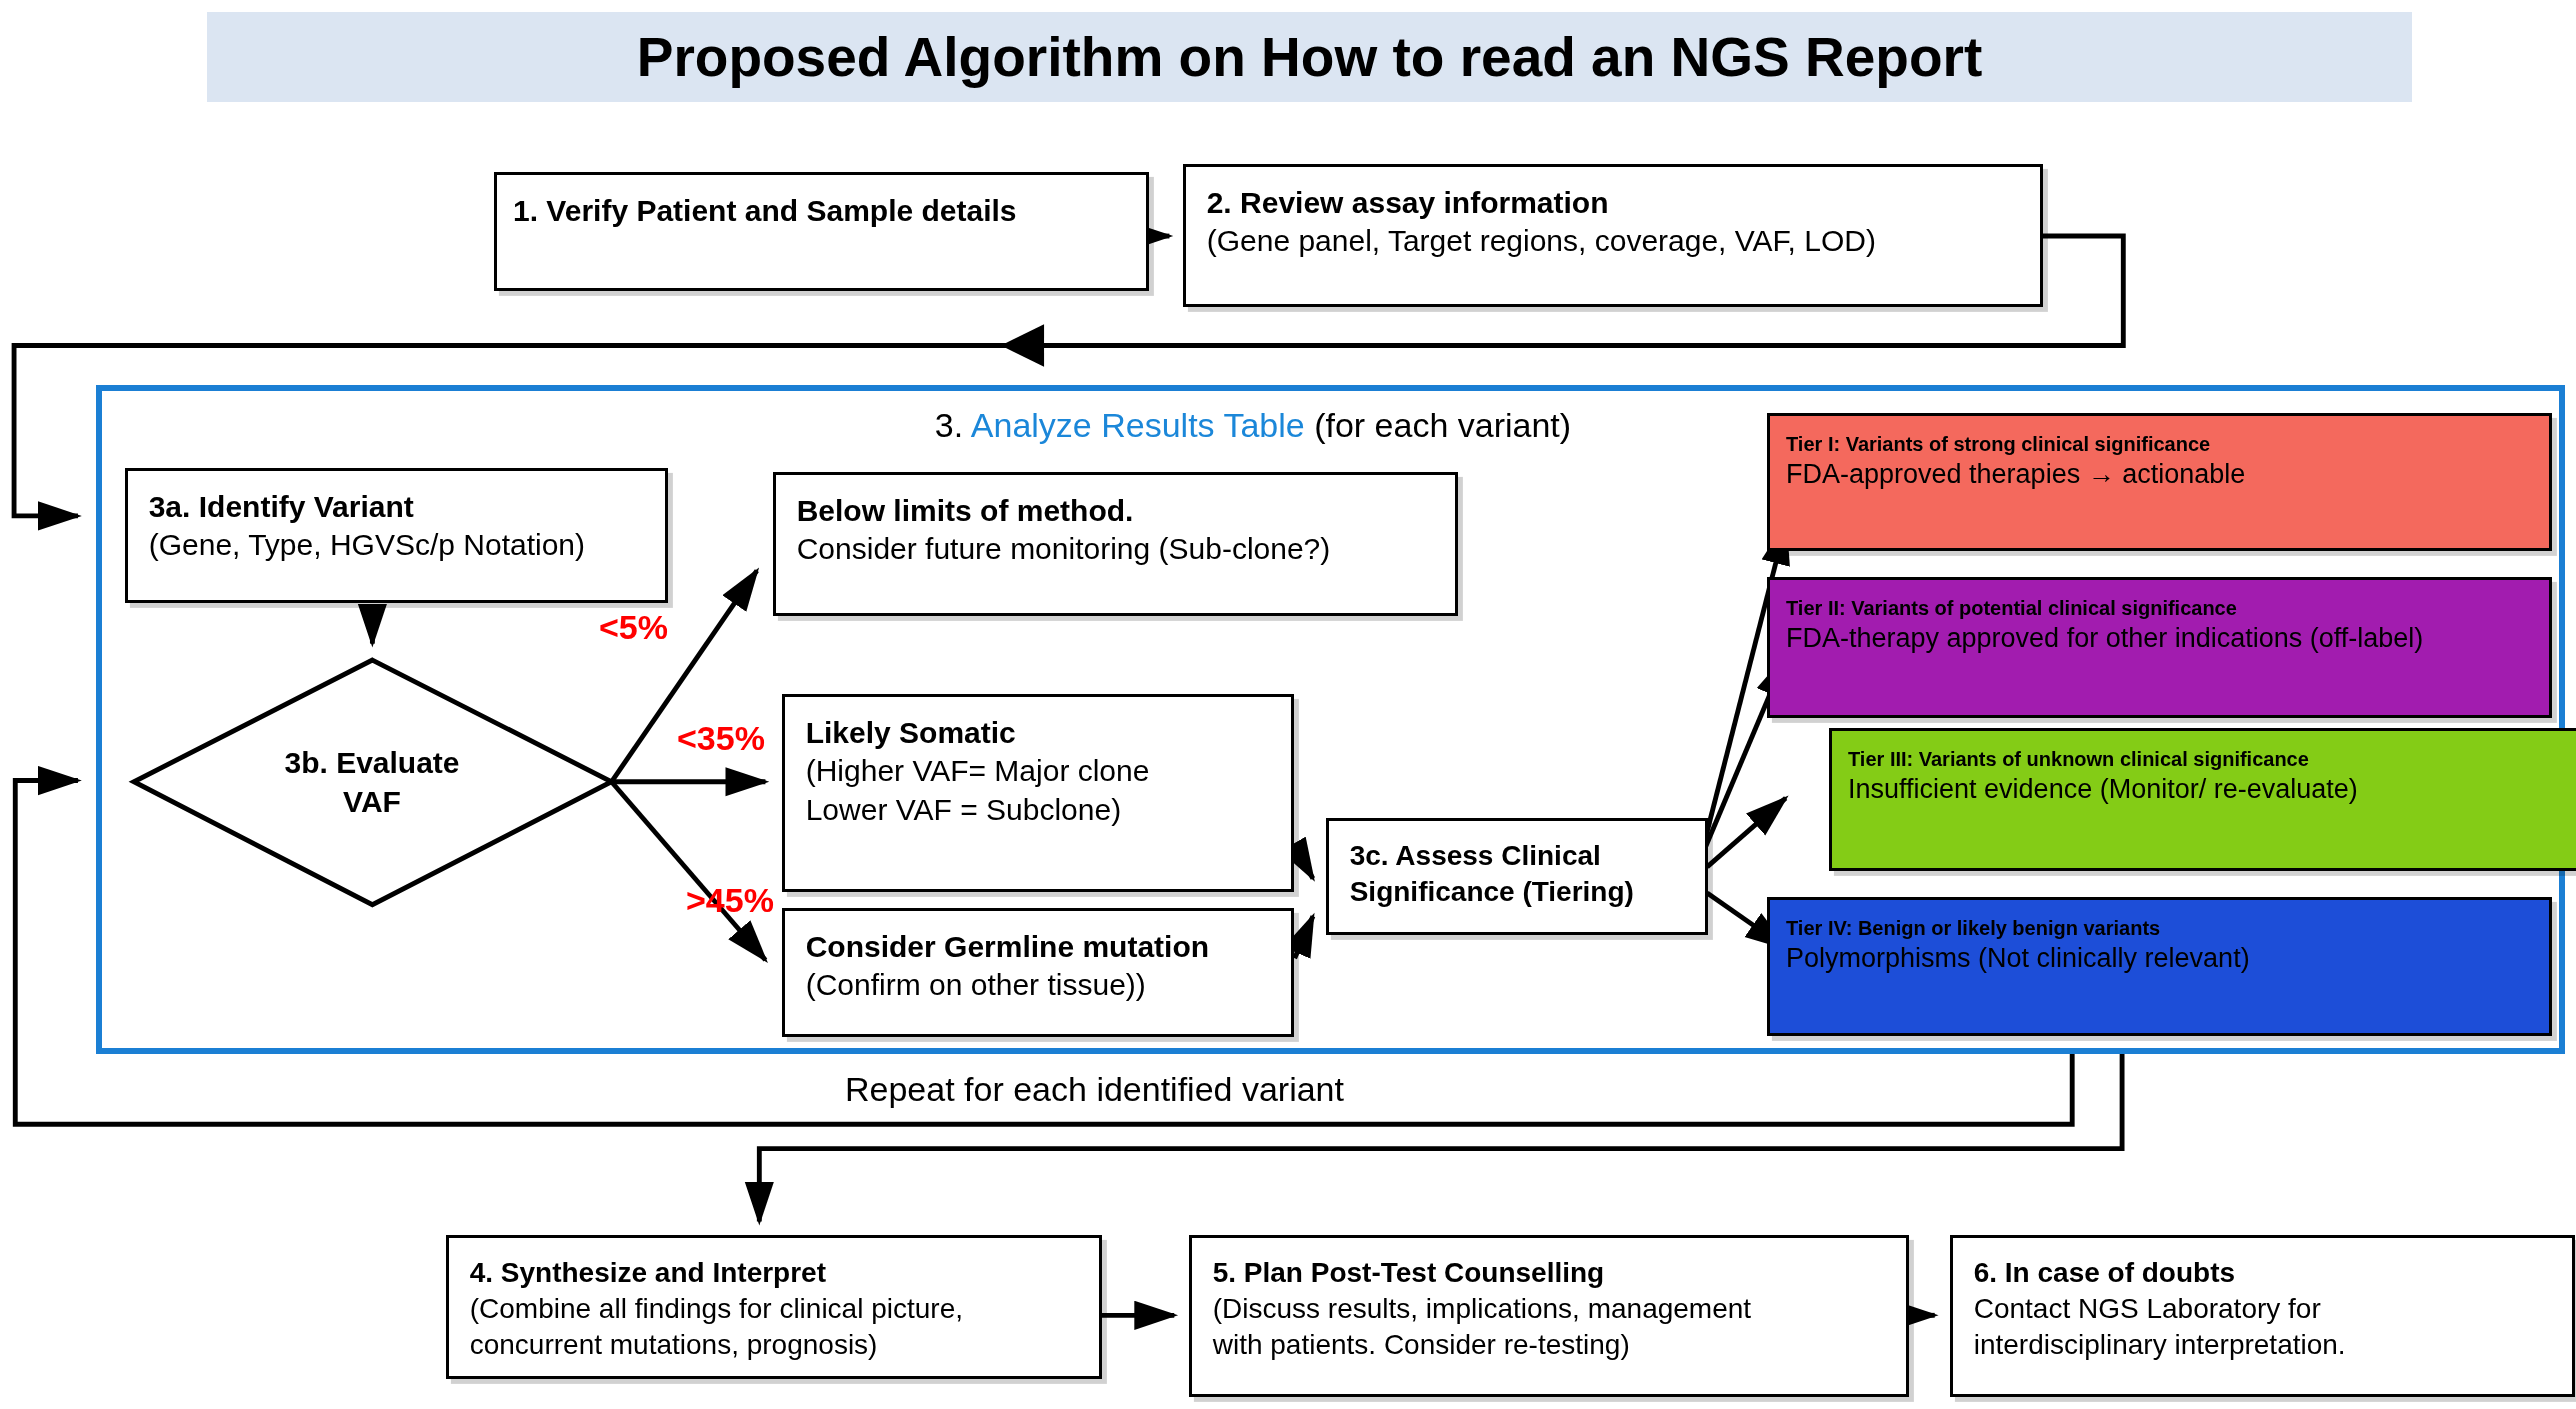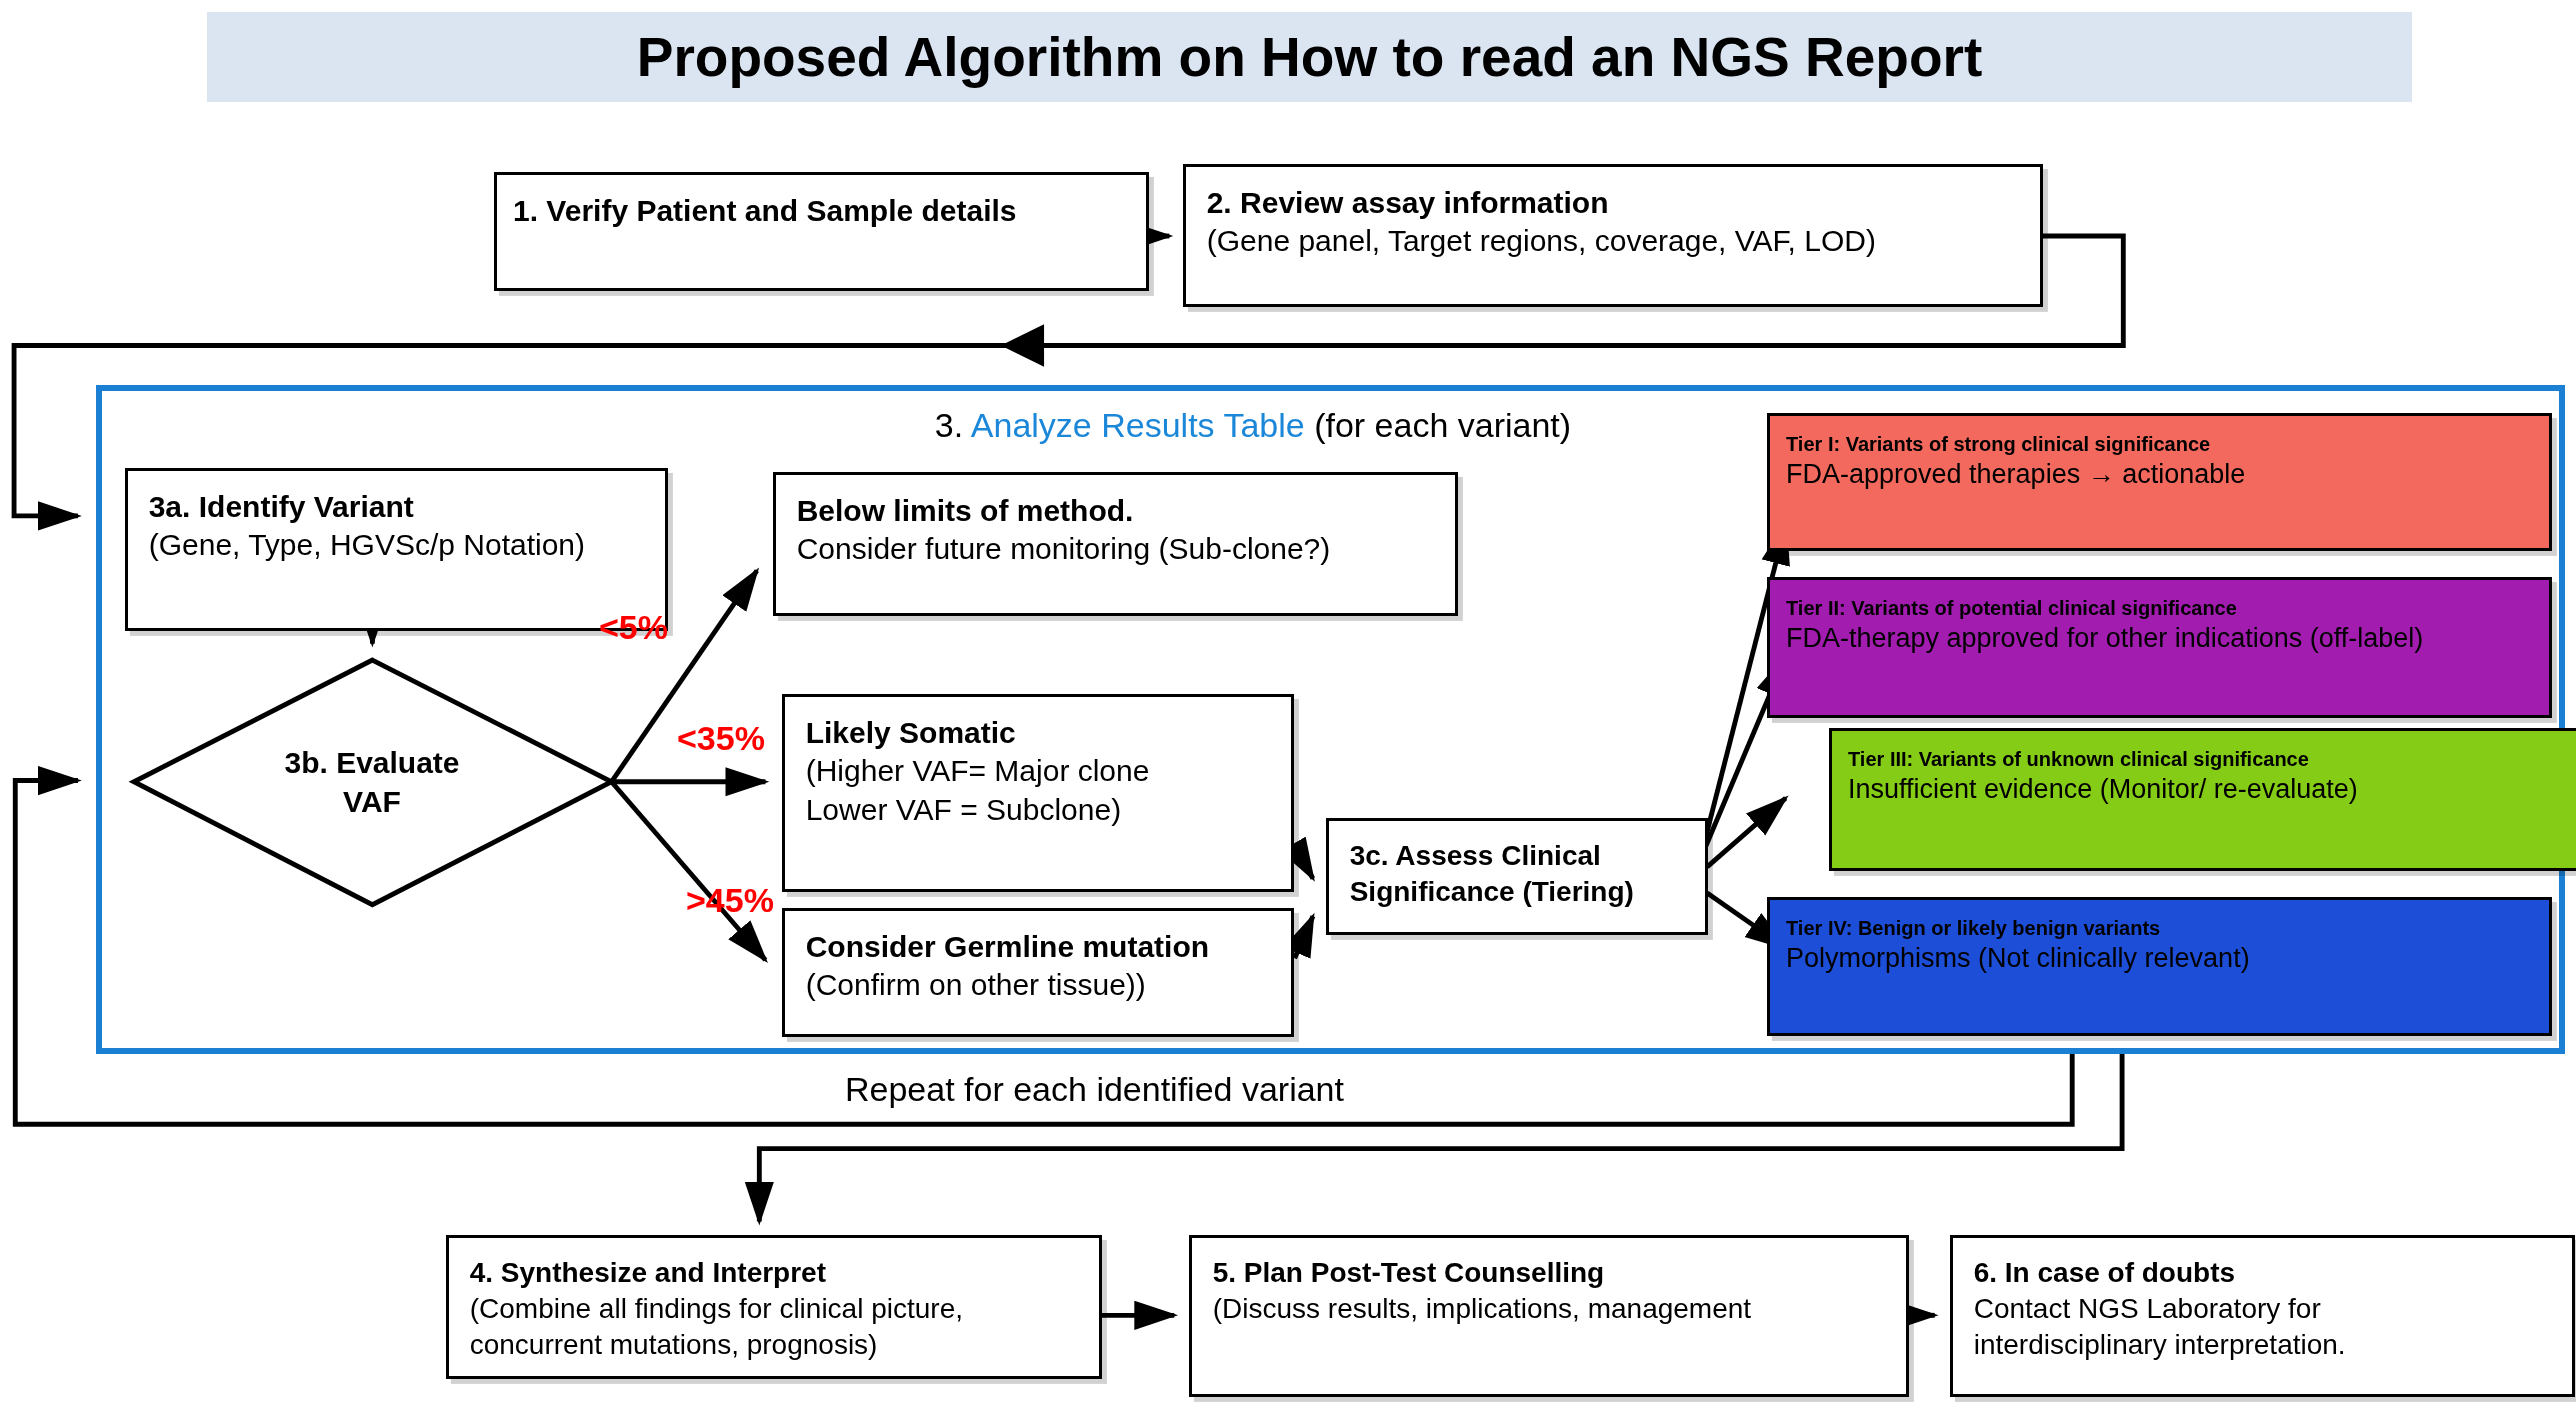--- a/index.html
+++ b/index.html
@@ -80,21 +80,21 @@
     <div class="bd">(Gene panel, Target regions, coverage, VAF, LOD)</div>
   </div>
 
   <div class="abs bluebox" style="left:96px;top:385px;width:2469px;height:669px;box-sizing:border-box;"></div>
 
   <div class="abs stephdr" style="left:882px;top:406px;width:742px;">
     <span>3.</span>
     <span class="link">Analyze Results Table</span><span> (for each variant)</span>
   </div>
 
-  <div class="abs node" style="left:125px;top:468px;width:543px;height:163px;">
+  <div class="abs node" style="left:125px;top:468px;width:543px;height:135px;">
     <div class="hd">3a. Identify Variant</div>
     <div class="bd">(Gene, Type, HGVSc/p Notation)</div>
   </div>
 
   <div class="abs dtext" style="left:226px;top:706px;width:292px;height:152px;">
     <div>3b. Evaluate</div>
     <div>VAF</div>
   </div>
 
   <div class="abs redlbl" style="left:599px;top:608px;">&lt;5%</div>
@@ -143,20 +143,21 @@
 
   <div class="abs node small" style="left:446px;top:1235px;width:656px;height:144px;">
     <div class="hd">4. Synthesize and Interpret</div>
     <div class="bd">(Combine all findings for clinical picture,</div>
     <div class="bd">concurrent mutations, prognosis)</div>
   </div>
 
   <div class="abs node small" style="left:1189px;top:1235px;width:720px;height:162px;">
     <div class="hd">5. Plan Post-Test Counselling</div>
     <div class="bd">(Discuss results, implications, management</div>
+    <div class="bd">with patients. Consider re-testing)</div>
   </div>
 
   <div class="abs node small" style="left:1950px;top:1235px;width:625px;height:162px;">
     <div class="hd">6. In case of doubts</div>
     <div class="bd">Contact NGS Laboratory for</div>
     <div class="bd">interdisciplinary interpretation.</div>
   </div>
 
 </div>
 

